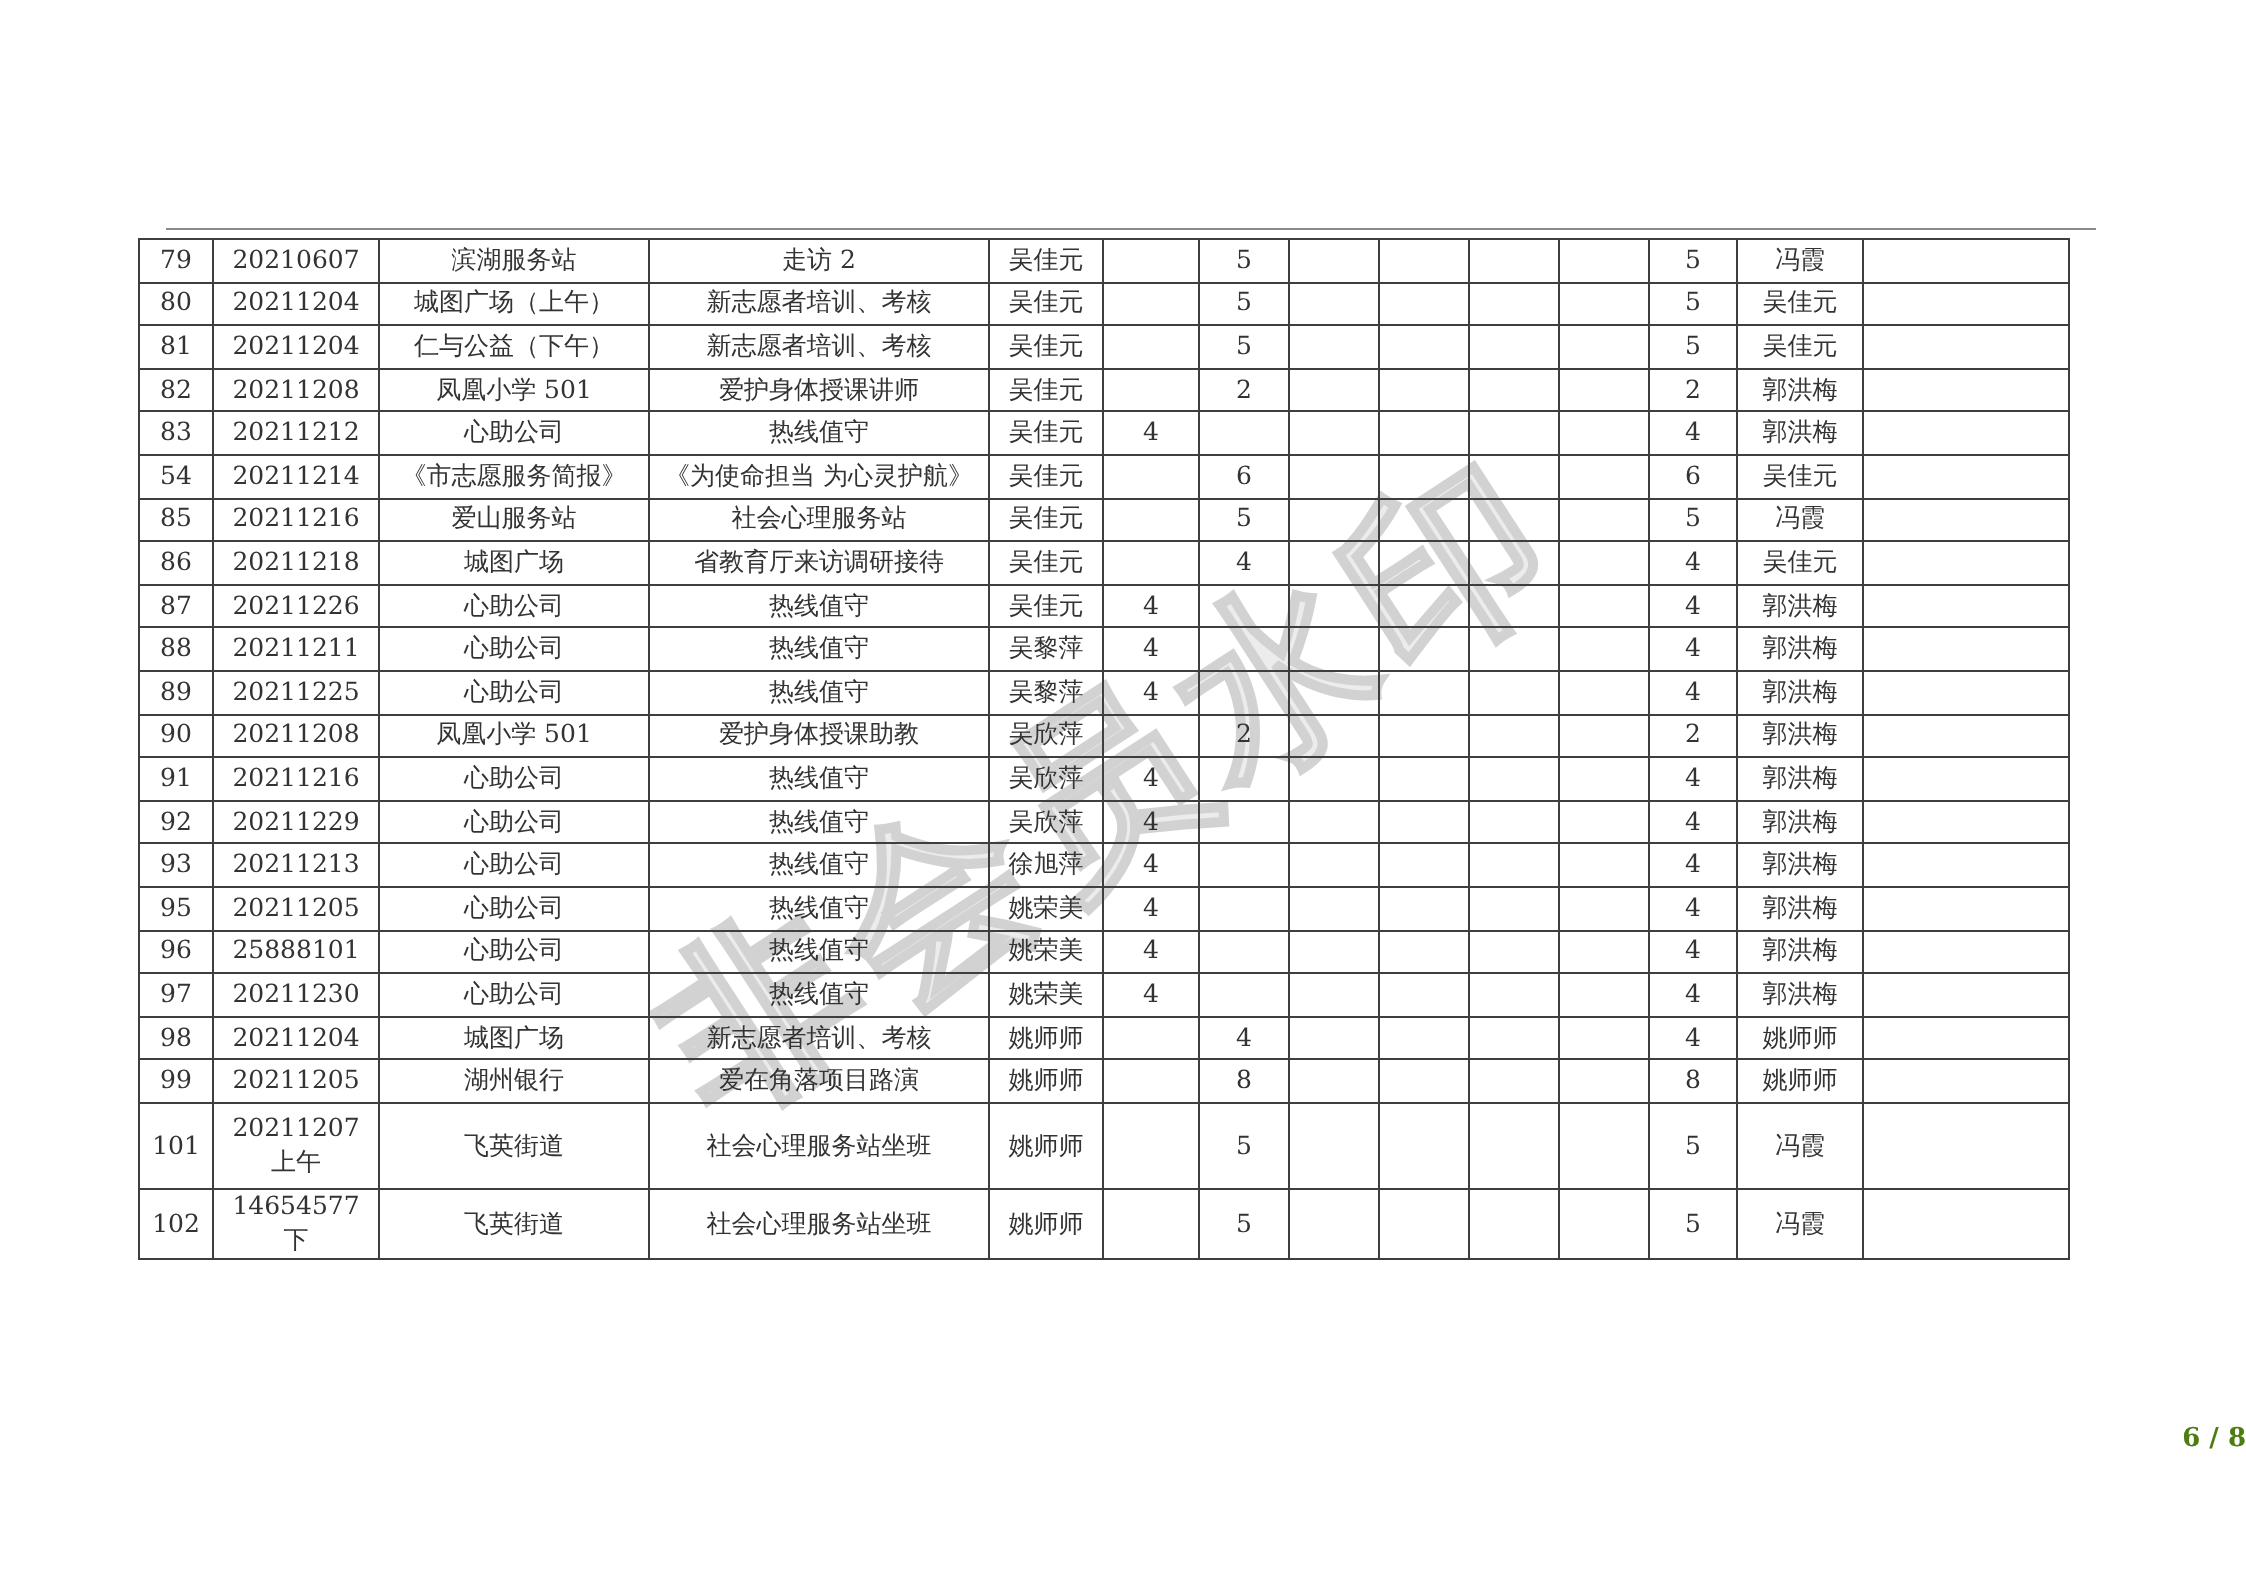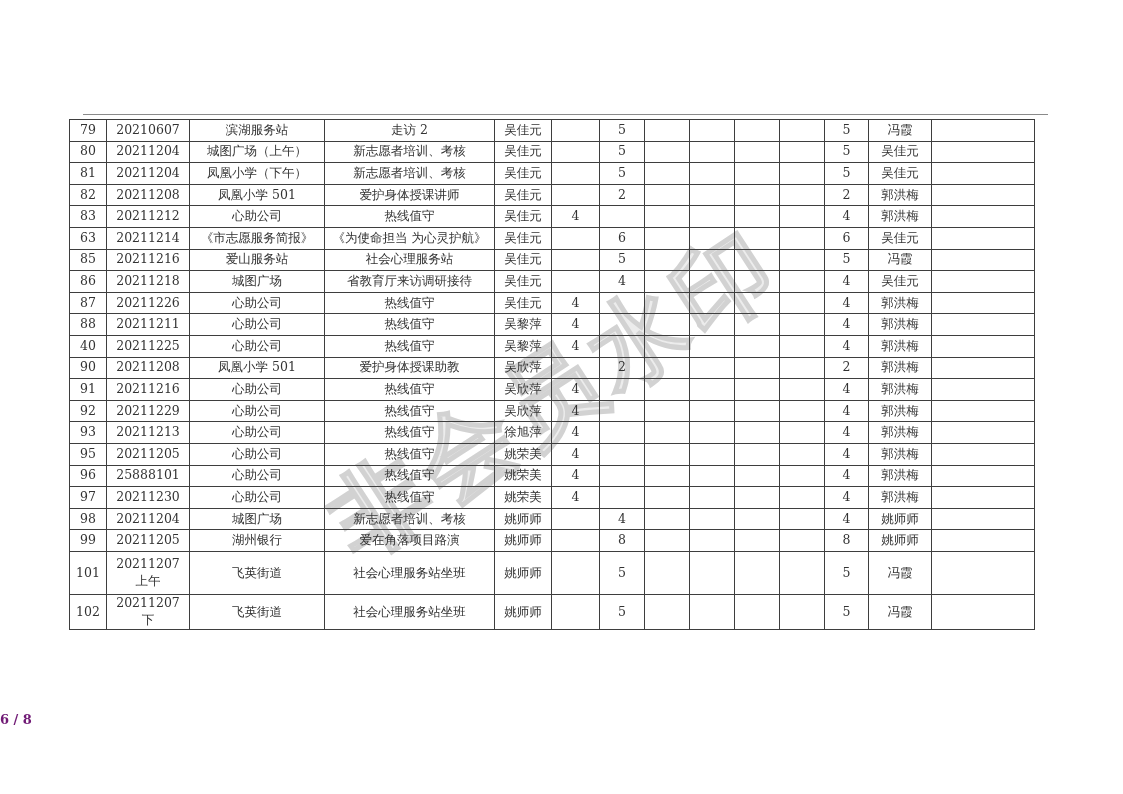--- a/index.html
+++ b/index.html
@@ -29,21 +29,21 @@
     border:1px solid #3e3e3e;
     padding:0 2px;
     text-align:center; vertical-align:middle;
     font-size:12.5px; line-height:1.35; color:#333333;
     overflow:hidden; word-break:break-all;
   }
   table.report tr { height:21.6px; }
   table.report tr.tall { height:43.2px; }
   .footer {
     position:absolute; left:0; top:712px; width:1123px; z-index:2;
-    text-align:left; font-size:13px; font-weight:bold; color:#701a75;
+    text-align:right; font-size:13px; font-weight:bold; color:#4d7c0f;
     font-family:"DejaVu Serif","Liberation Serif",serif;
   }
 </style>
 </head>
 <body>
 
 <div class="page">
   <div class="watermark">非会员水印</div>
 
   <div class="page-break-line"></div>
@@ -94,21 +94,21 @@
           <td></td>
           <td></td>
           <td></td>
           <td>5</td>
           <td>吴佳元</td>
           <td></td>
         </tr>
         <tr>
           <td>81</td>
           <td>20211204</td>
-          <td>凤凰小学（下午）</td>
+          <td>仁与公益（下午）</td>
           <td>新志愿者培训、考核</td>
           <td>吴佳元</td>
           <td></td>
           <td>5</td>
           <td></td>
           <td></td>
           <td></td>
           <td></td>
           <td>5</td>
           <td>吴佳元</td>
@@ -140,21 +140,21 @@
           <td></td>
           <td></td>
           <td></td>
           <td></td>
           <td></td>
           <td>4</td>
           <td>郭洪梅</td>
           <td></td>
         </tr>
         <tr>
-          <td>63</td>
+          <td>54</td>
           <td>20211214</td>
           <td>《市志愿服务简报》</td>
           <td>《为使命担当 为心灵护航》</td>
           <td>吴佳元</td>
           <td></td>
           <td>6</td>
           <td></td>
           <td></td>
           <td></td>
           <td></td>
@@ -220,21 +220,21 @@
           <td></td>
           <td></td>
           <td></td>
           <td></td>
           <td></td>
           <td>4</td>
           <td>郭洪梅</td>
           <td></td>
         </tr>
         <tr>
-          <td>40</td>
+          <td>89</td>
           <td>20211225</td>
           <td>心助公司</td>
           <td>热线值守</td>
           <td>吴黎萍</td>
           <td>4</td>
           <td></td>
           <td></td>
           <td></td>
           <td></td>
           <td></td>
@@ -397,21 +397,21 @@
           <td></td>
           <td></td>
           <td></td>
           <td></td>
           <td>5</td>
           <td>冯霞</td>
           <td></td>
         </tr>
         <tr>
           <td>102</td>
-          <td>20211207 下</td>
+          <td>14654577 下</td>
           <td>飞英街道</td>
           <td>社会心理服务站坐班</td>
           <td>姚师师</td>
           <td></td>
           <td>5</td>
           <td></td>
           <td></td>
           <td></td>
           <td></td>
           <td>5</td>

